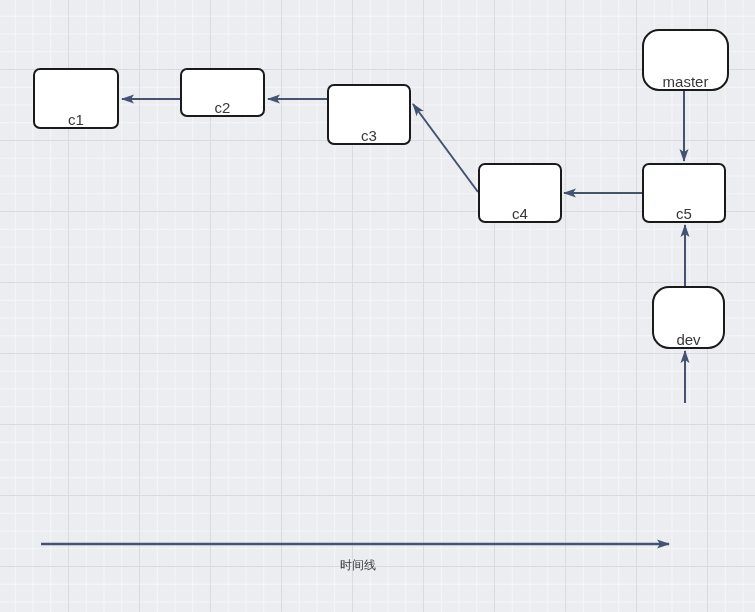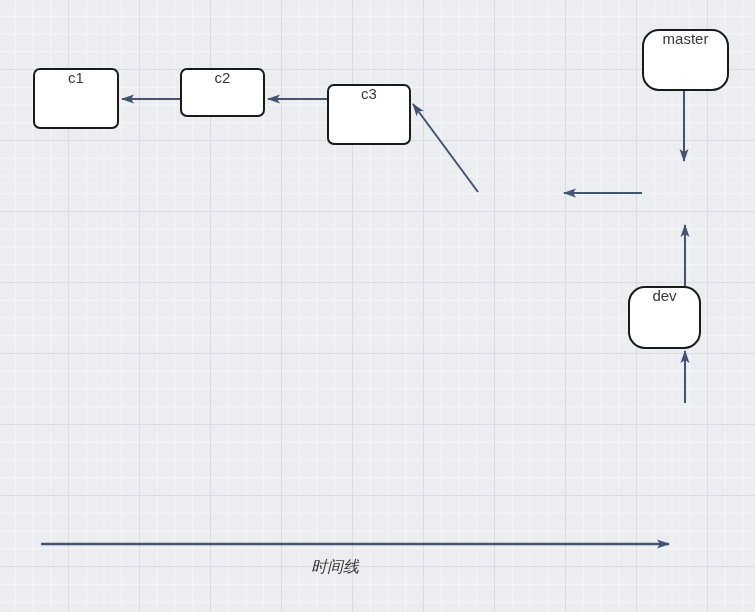--- a/index.html
+++ b/index.html
@@ -38,44 +38,43 @@
     fill:none;
   }
   svg.edges line.thick{stroke-width:2.5;}
   .arrowfill{fill:var(--arrow);stroke:none;}
 
   .node{
     position:absolute;
     background:var(--node-fill);
     border:2px solid var(--node-border);
     border-radius:7px;
-    display:flex;align-items:flex-start;justify-content:center;
+    display:flex;align-items:flex-end;justify-content:center;
     color:var(--text);
     font-size:15px;
     line-height:1;
     cursor:default;
   }
   .node.pill{border-radius:17px;}
 
   #node-c1{left:33px;top:68px;width:86px;height:61px;}
   #node-c2{left:180px;top:68px;width:85px;height:49px;}
   #node-c3{left:327px;top:68px;width:84px;height:61px;margin-top:16px;}
   #node-c4{left:478px;top:163px;width:84px;height:60px;}
   #node-c5{left:642px;top:163px;width:84px;height:60px;}
   #node-master{left:642px;top:29px;width:87px;height:62px;}
-  #node-dev{left:628px;top:286px;width:73px;height:63px;}
+  #node-dev{left:652px;top:286px;width:73px;height:63px;}
   #node-head{left:644px;top:403px;width:79px;height:61px;}
 
   .timeline-label{
     position:absolute;
-    left:303px;top:557px;width:64px;
+    left:326px;top:557px;width:64px;
     text-align:center;
-    font-size:16px;
+    font-size:12px;
     color:var(--text);
-    font-style:italic;
   }
 </style>
 </head>
 <body>
 
 <div class="canvas">
 
   <svg class="edges" xmlns="http://www.w3.org/2000/svg">
     <defs>
       <marker id="arrowhead" viewBox="0 0 14 10" refX="12.5" refY="5" markerWidth="14" markerHeight="10" orient="auto" markerUnits="userSpaceOnUse">
@@ -95,20 +94,26 @@
 
   <div class="node" id="node-c1">
     <span>c1</span>
   </div>
   <div class="node" id="node-c2">
     <span>c2</span>
   </div>
   <div class="node" id="node-c3">
     <span>c3</span>
   </div>
+  <div class="node" id="node-c4">
+    <span>c4</span>
+  </div>
+  <div class="node" id="node-c5">
+    <span>c5</span>
+  </div>
 
   <div class="node pill" id="node-master">
     <span>master</span>
   </div>
   <div class="node pill" id="node-dev">
     <span>dev</span>
   </div>
 
   <div class="timeline-label">时间线</div>
 

